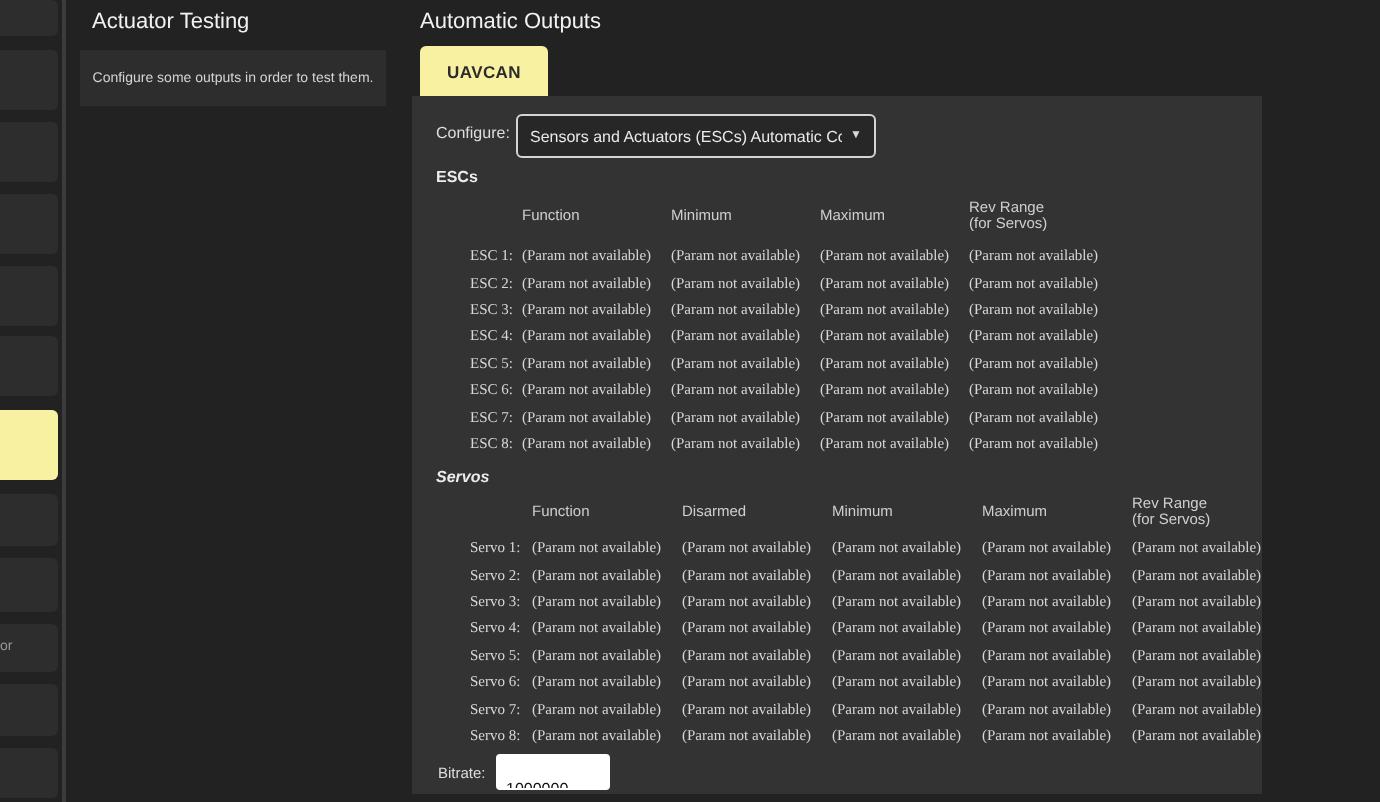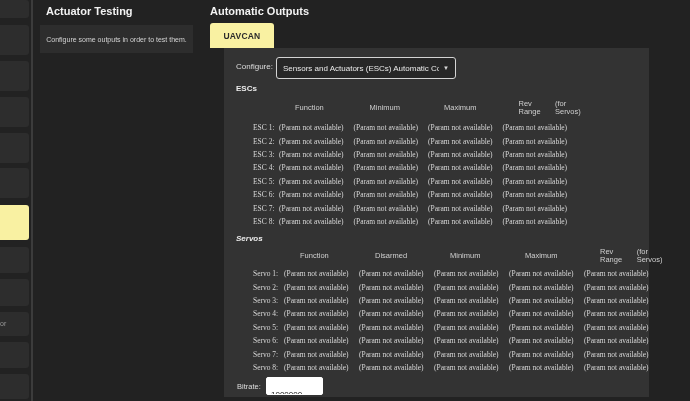--- a/index.html
+++ b/index.html
@@ -15,39 +15,39 @@
     position:absolute;left:0;width:29px;background:#2d2d2d;
     border-radius:0 3px 3px 0;cursor:pointer;
   }
   .strip-item.selected{background:#f9f1a2;}
   .strip-frag{
     position:absolute;left:0;top:8px;font-size:7px;color:#9a9a9a;line-height:7px;
   }
   .divider{position:absolute;left:31px;top:0;width:2px;height:401px;background:#3c3c3c;}
 
   
-  .pane-title{position:absolute;font-size:11px;font-weight:bold;color:#f2f2f2;}
+  .pane-title{position:absolute;font-size:11px;font-weight:normal;color:#f2f2f2;}
   .left-title{left:46px;top:5px;}
   .notice{
     position:absolute;left:40px;top:25px;width:153px;height:28px;background:#2d2d2d;
     display:flex;align-items:center;justify-content:center;
   }
   .notice span{font-size:7px;color:#d4d4d4;white-space:nowrap;}
 
   
   .main-title{left:210px;top:5px;}
   .tab{
     position:absolute;left:210px;top:23px;width:64px;height:25px;
     background:#f9f1a2;border-radius:3px 3px 0 0;cursor:pointer;
     display:flex;align-items:center;justify-content:center;
   }
   .tab span{font-size:8.5px;font-weight:bold;color:#2b2b2b;letter-spacing:0.2px;}
 
   .panel{
-    position:absolute;left:206px;top:48px;width:425px;height:349px;background:#333333;margin-left:18px;
+    position:absolute;left:206px;top:48px;width:425px;height:349px;background:#333333;
   }
 
   
   .cfg-label{position:absolute;left:12px;top:14px;font-size:8px;color:#dedede;}
   .dropdown{
     position:absolute;left:52px;top:9px;width:180px;height:22px;box-sizing:border-box;
     background:#272727;border:1px solid #d4d4d4;border-radius:3px;cursor:pointer;
     display:flex;align-items:center;padding:0 6px;
   }
   .dropdown .dd-text{flex:1;font-size:8px;color:#eaeaea;white-space:nowrap;overflow:hidden;}
@@ -55,25 +55,25 @@
 
   
   .sec-title{position:absolute;left:12px;font-size:8px;font-weight:bold;color:#ececec;}
   .esc-title{top:36px;}
   .servo-title{top:186px;font-style:italic;}
 
   .tgrid{display:grid;align-items:center;padding-left:13px;}
   .esc-cols{grid-template-columns:26px 74.5px 74.5px 74.5px 74.5px;}
   .servo-cols{grid-template-columns:31px 75px 75px 75px 75px 75px;}
 
-  .thead{position:absolute;left:16px;right:0;padding-left:29px;}
+  .thead{position:absolute;left:0;right:0;padding-left:29px;}
   .esc-head{top:50px;height:19px;}
   .servo-head{top:198px;height:19px;}
   .thead .hcell{font-size:7.5px;color:#cfcfcf;line-height:8px;}
-  .thead .hstack{display:flex;flex-direction:row;}
+  .thead .hstack{display:flex;flex-direction:column;}
 
   .rows{position:absolute;left:16px;right:0;font-family:Liberation Serif, serif;}
   .esc-rows{top:73px;}
   .servo-rows{top:219px;}
   .trow{height:13.4px;}
   .trow .rlabel{font-size:7.5px;color:#d8d8d8;white-space:nowrap;}
   .trow .cell{font-size:7.5px;color:#d8d8d8;white-space:nowrap;}
 
   
   .bitrate-label{position:absolute;left:13px;top:334px;font-size:7.5px;color:#dedede;}

